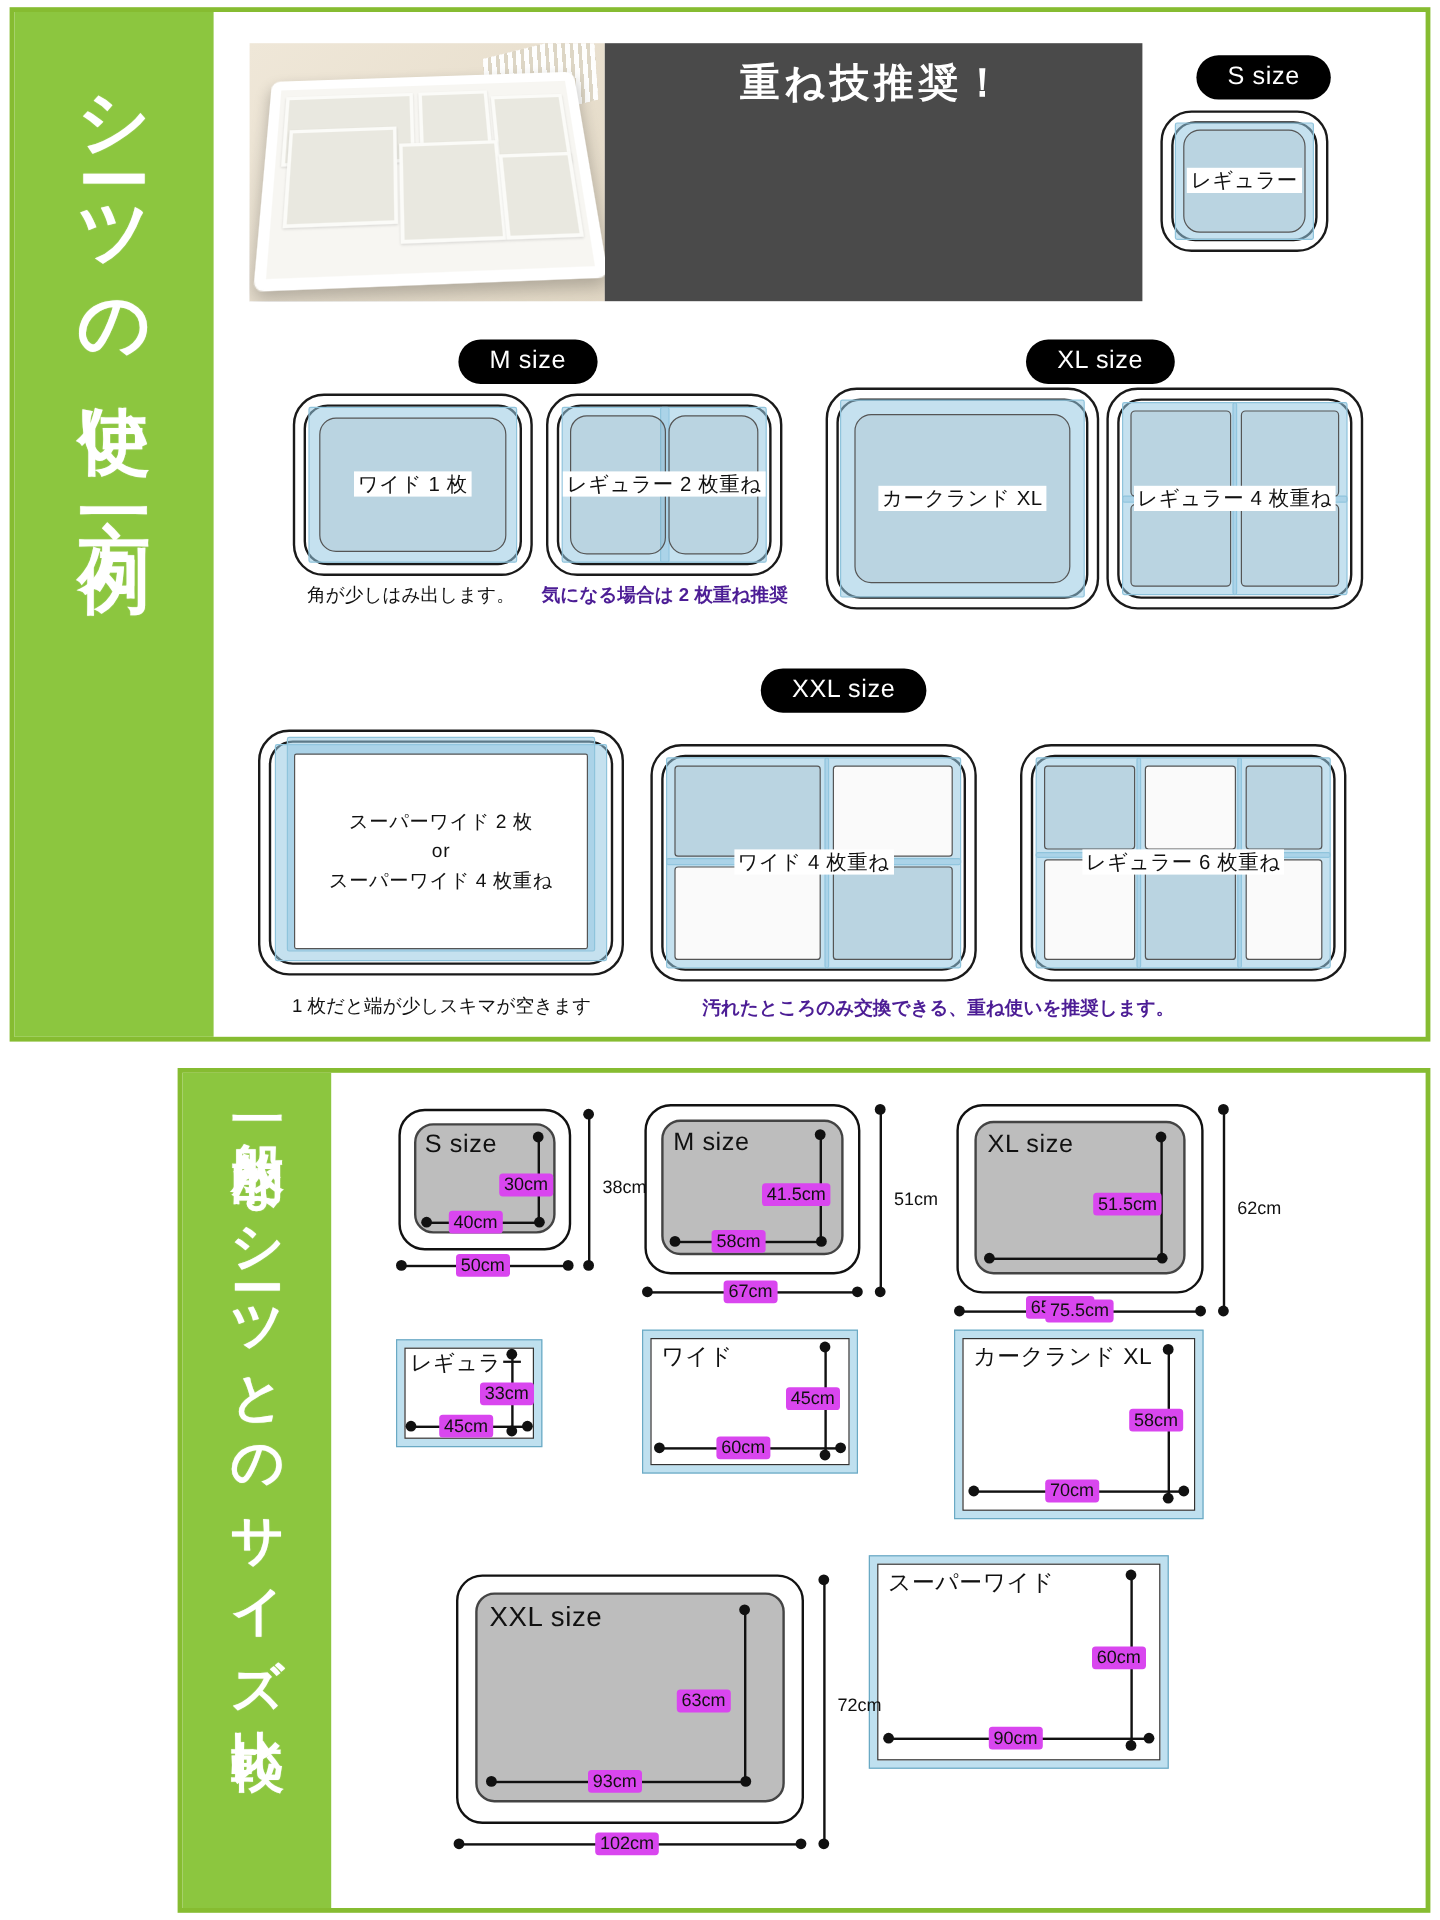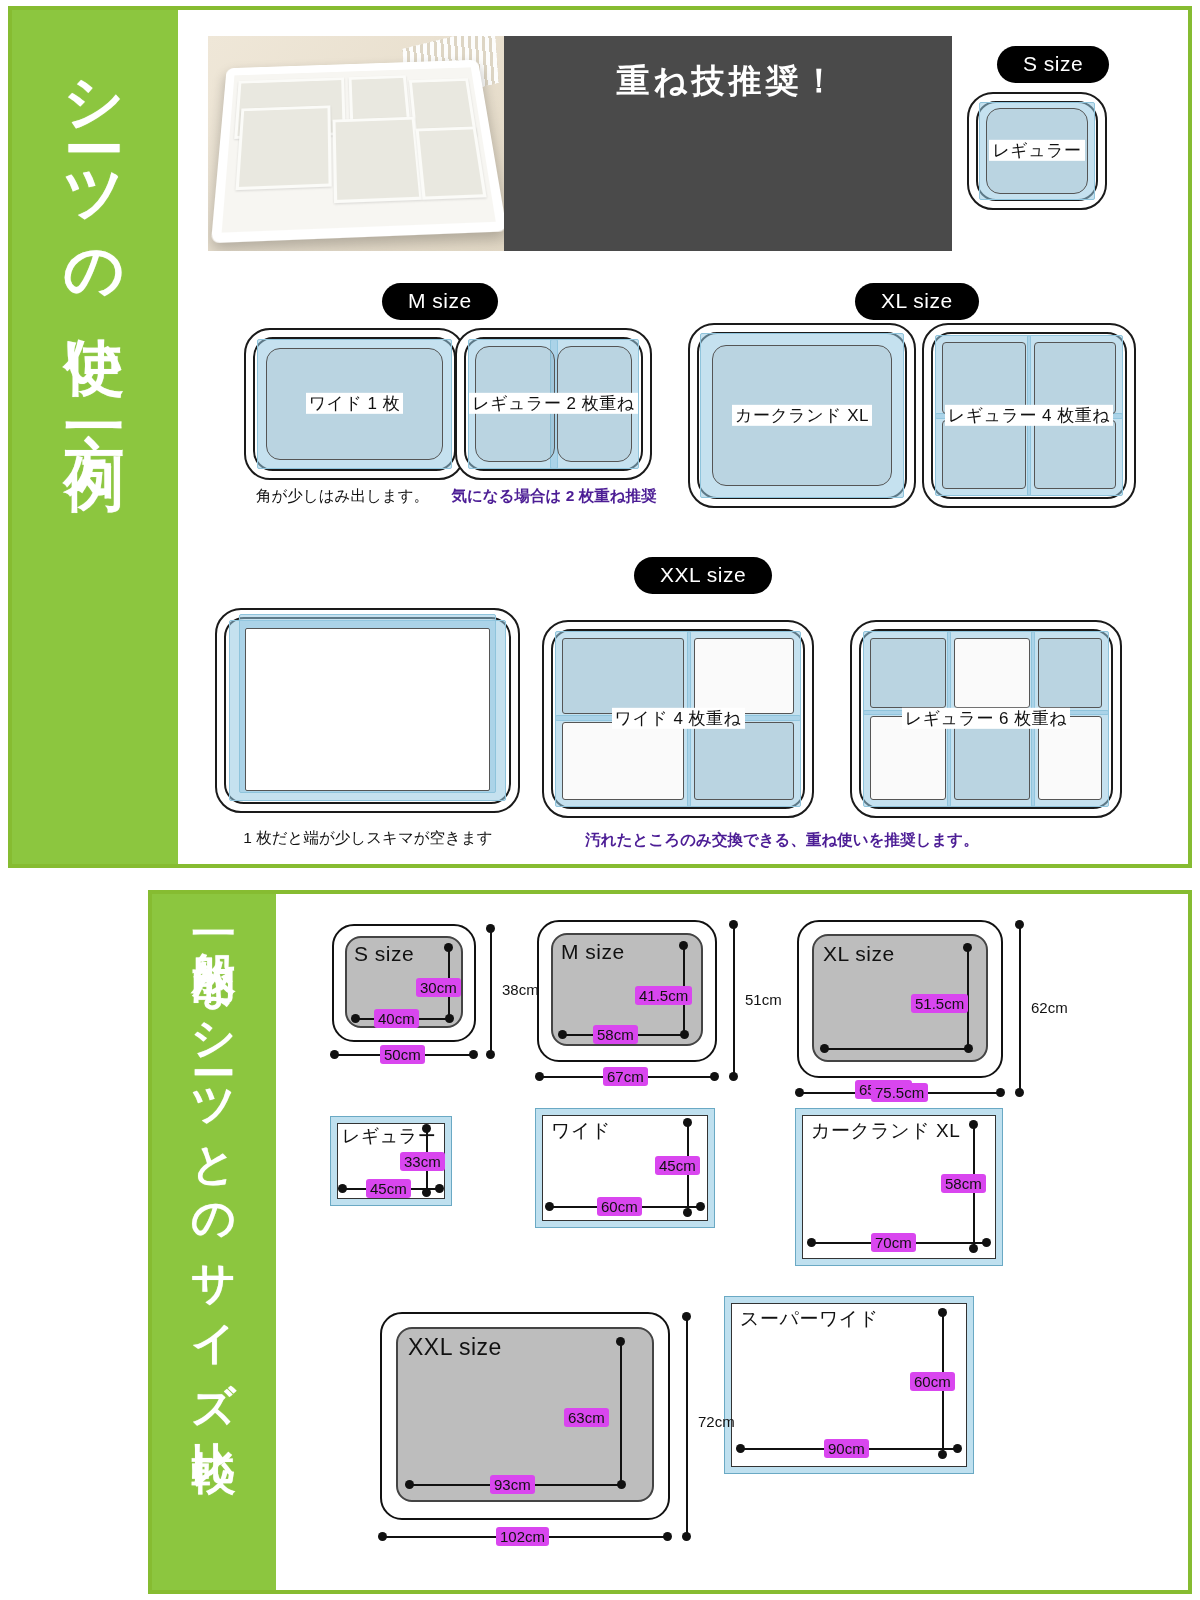--- a/index.html
+++ b/index.html
@@ -65,21 +65,21 @@
       repeating-linear-gradient(0deg,#fff 0 4px,#ddd5c4 4px 7px);
     transform: rotate(-14deg) skewX(-10deg);
     opacity: .95;
   }
 
   
   #callout {
     position: absolute; left: 492px; top: 26px;
     width: 448px; height: 215px;
     background: #4a4a4a;
-    padding: 24px 14px;
+    padding: 12px 14px;
   }
   #callout-title {
     color: #ffffff;
     font-family: "DejaVu Sans", sans-serif;
     font-size: 33px; font-weight: bold;
     text-align: center; letter-spacing: 4px;
     line-height: 1.25;
   }
   #callout-body {
     margin-top: 6px;
@@ -248,21 +248,21 @@
     <div class="tray-out"></div>
       <div class="tray-in"></div>
     <div class="sheet" style="left:12px;top:10px;right:12px;bottom:10px;"></div>
     <div class="sheet-core" style="left:19px;top:16px;right:19px;bottom:16px;"></div>
     <div class="fig-label"><span>レギュラー</span></div>
   </div>
 
   <div style="position:absolute;left:370px;top:273px;">
     <span class="pill">M size</span>
   </div>
-  <div class="fig" style="left:232px;top:318px;width:221px;height:152px;">
+  <div class="fig" style="left:232px;top:318px;width:200px;height:152px;">
     <div class="tray-out"></div>
       <div class="tray-in"></div>
     <div class="sheet" style="left:13px;top:11px;right:13px;bottom:11px;"></div>
     <div class="sheet-core" style="left:22px;top:20px;right:22px;bottom:20px;"></div>
     <div class="fig-label"><span>ワイド 1 枚</span></div>
   </div>
   <div class="cap" style="left:232px;top:476px;width:197px;">角が少しはみ出します。</div>
 
   <div class="fig" style="left:443px;top:318px;width:197px;height:152px;">
     <div class="tray-out"></div>
@@ -303,20 +303,25 @@
   <div style="position:absolute;left:622px;top:547px;">
     <span class="pill">XXL size</span>
   </div>
 
   <div class="fig" style="left:203px;top:598px;width:305px;height:205px;">
     <div class="tray-out"></div>
       <div class="tray-in"></div>
     <div class="sheet" style="left:14px;top:12px;right:14px;bottom:12px;"></div>
     <div class="sheet" style="left:24px;top:6px;right:24px;bottom:20px;"></div>
     <div class="sheet-core" style="left:30px;top:20px;right:30px;bottom:22px;border-radius:2px;background:#fff;"></div>
+    <div class="fig-label" style="font-size:16px;">
+      <span>スーパーワイド 2 枚</span><br>
+      <span>or</span><br>
+      <span>スーパーワイド 4 枚重ね</span>
+    </div>
   </div>
   <div class="cap" style="left:200px;top:818px;width:312px;">1 枚だと端が少しスキマが空きます</div>
 
   <div class="fig" style="left:530px;top:610px;width:272px;height:198px;">
     <div class="tray-out"></div>
       <div class="tray-in"></div>
     <div class="sheet" style="left:13px;top:11px;width:136px;height:90px;"></div>
     <div class="sheet" style="left:145px;top:11px;right:13px;height:90px;"></div>
     <div class="sheet" style="left:13px;top:95px;width:136px;bottom:11px;"></div>
     <div class="sheet" style="left:145px;top:95px;right:13px;bottom:11px;"></div>

